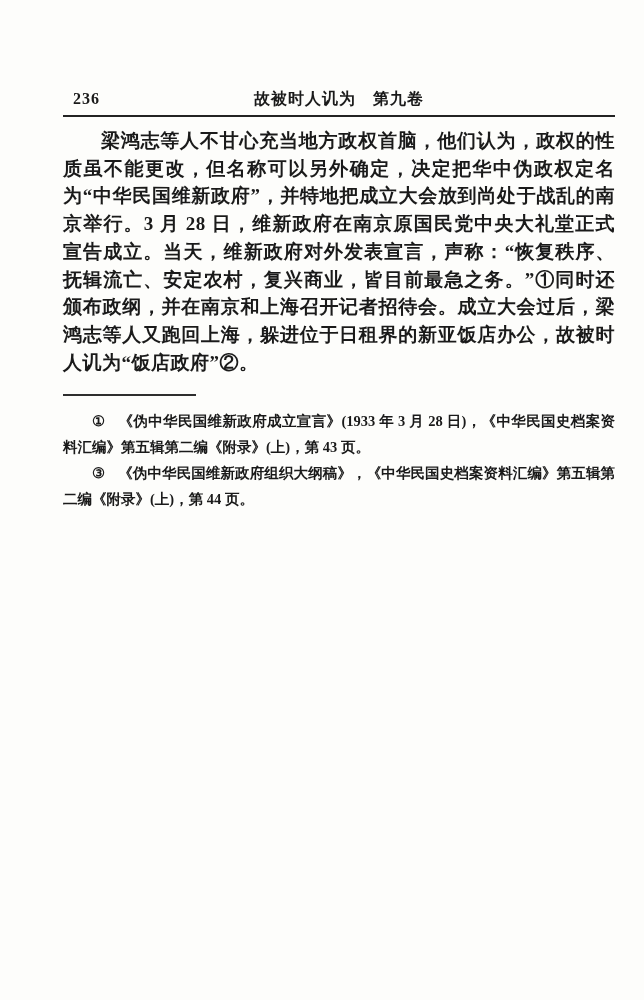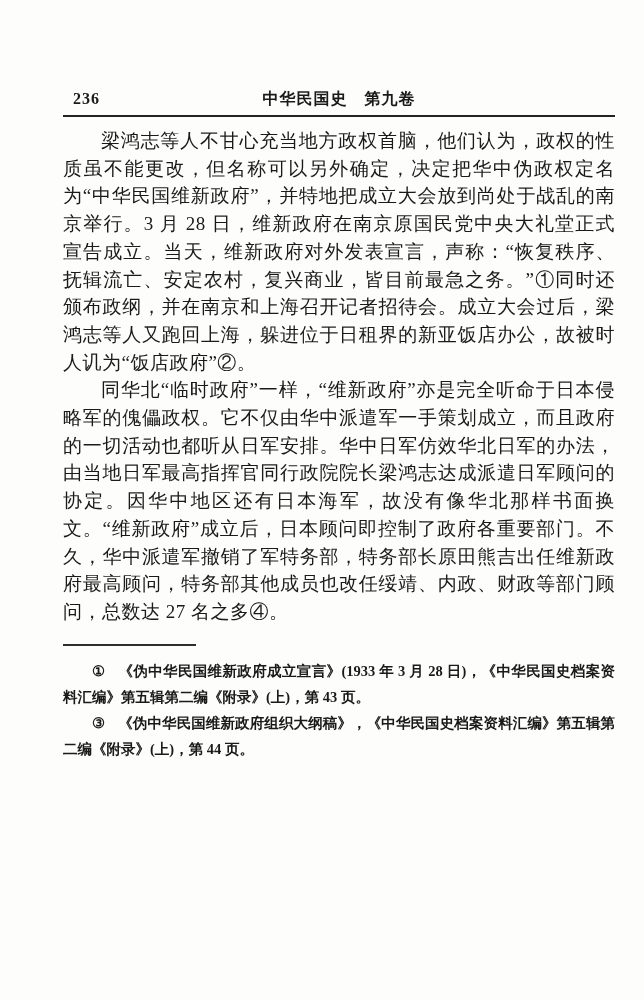--- a/index.html
+++ b/index.html
@@ -41,21 +41,21 @@
     border-top: 2px solid #232323;
     margin: 5px 0 0 0;
     width: 100%;
   }
   .body-text {
     margin-top: 10px;
   }
   .para {
     margin: 0;
     font-size: 19px;
-    font-weight: 400;
+    font-weight: 700;
     line-height: 27.7px;
     text-align: justify;
     text-justify: inter-character;
     text-indent: 2em;
     letter-spacing: 0.5px;
   }
   .fn-rule {
     border: none;
     border-top: 2px solid #2e2e2e;
     width: 133px;
@@ -74,28 +74,27 @@
     margin-right: 0.9em;
   }
 </style>
 </head>
 <body>
 
 <div class="page">
 
   <div class="header">
     <span class="page-num">236</span>
-    <span class="header-title">中华民国史　第九卷</span>
+    <span class="header-title">故被时人讥为　第九卷</span>
   </div>
 
   <hr class="header-rule">
 
   <div class="body-text">
     <p class="para">梁鸿志等人不甘心充当地方政权首脑，他们认为，政权的性质虽不能更改，但名称可以另外确定，决定把华中伪政权定名为“中华民国维新政府”，并特地把成立大会放到尚处于战乱的南京举行。3 月 28 日，维新政府在南京原国民党中央大礼堂正式宣告成立。当天，维新政府对外发表宣言，声称：“恢复秩序、抚辑流亡、安定农村，复兴商业，皆目前最急之务。”①同时还颁布政纲，并在南京和上海召开记者招待会。成立大会过后，梁鸿志等人又跑回上海，躲进位于日租界的新亚饭店办公，故被时人讥为“饭店政府”②。</p>
-    <p class="para">同华北“临时政府”一样，“维新政府”亦是完全听命于日本侵略军的傀儡政权。它不仅由华中派遣军一手策划成立，而且政府的一切活动也都听从日军安排。华中日军仿效华北日军的办法，由当地日军最高指挥官同行政院院长梁鸿志达成派遣日军顾问的协定。因华中地区还有日本海军，故没有像华北那样书面换文。“维新政府”成立后，日本顾问即控制了政府各重要部门。不久，华中派遣军撤销了军特务部，特务部长原田熊吉出任维新政府最高顾问，特务部其他成员也改任绥靖、内政、财政等部门顾问，总数达 27 名之多④。</p>
   </div>
 
   <hr class="fn-rule">
 
   <div class="footnotes">
     <p class="footnote">
       <span class="fn-marker">①</span><span>《伪中华民国维新政府成立宣言》(1933 年 3 月 28 日)，《中华民国史档案资料汇编》第五辑第二编《附录》(上)，第 43 页。</span>
     </p>
     <p class="footnote">
       <span class="fn-marker">③</span><span>《伪中华民国维新政府组织大纲稿》，《中华民国史档案资料汇编》第五辑第二编《附录》(上)，第 44 页。</span>

